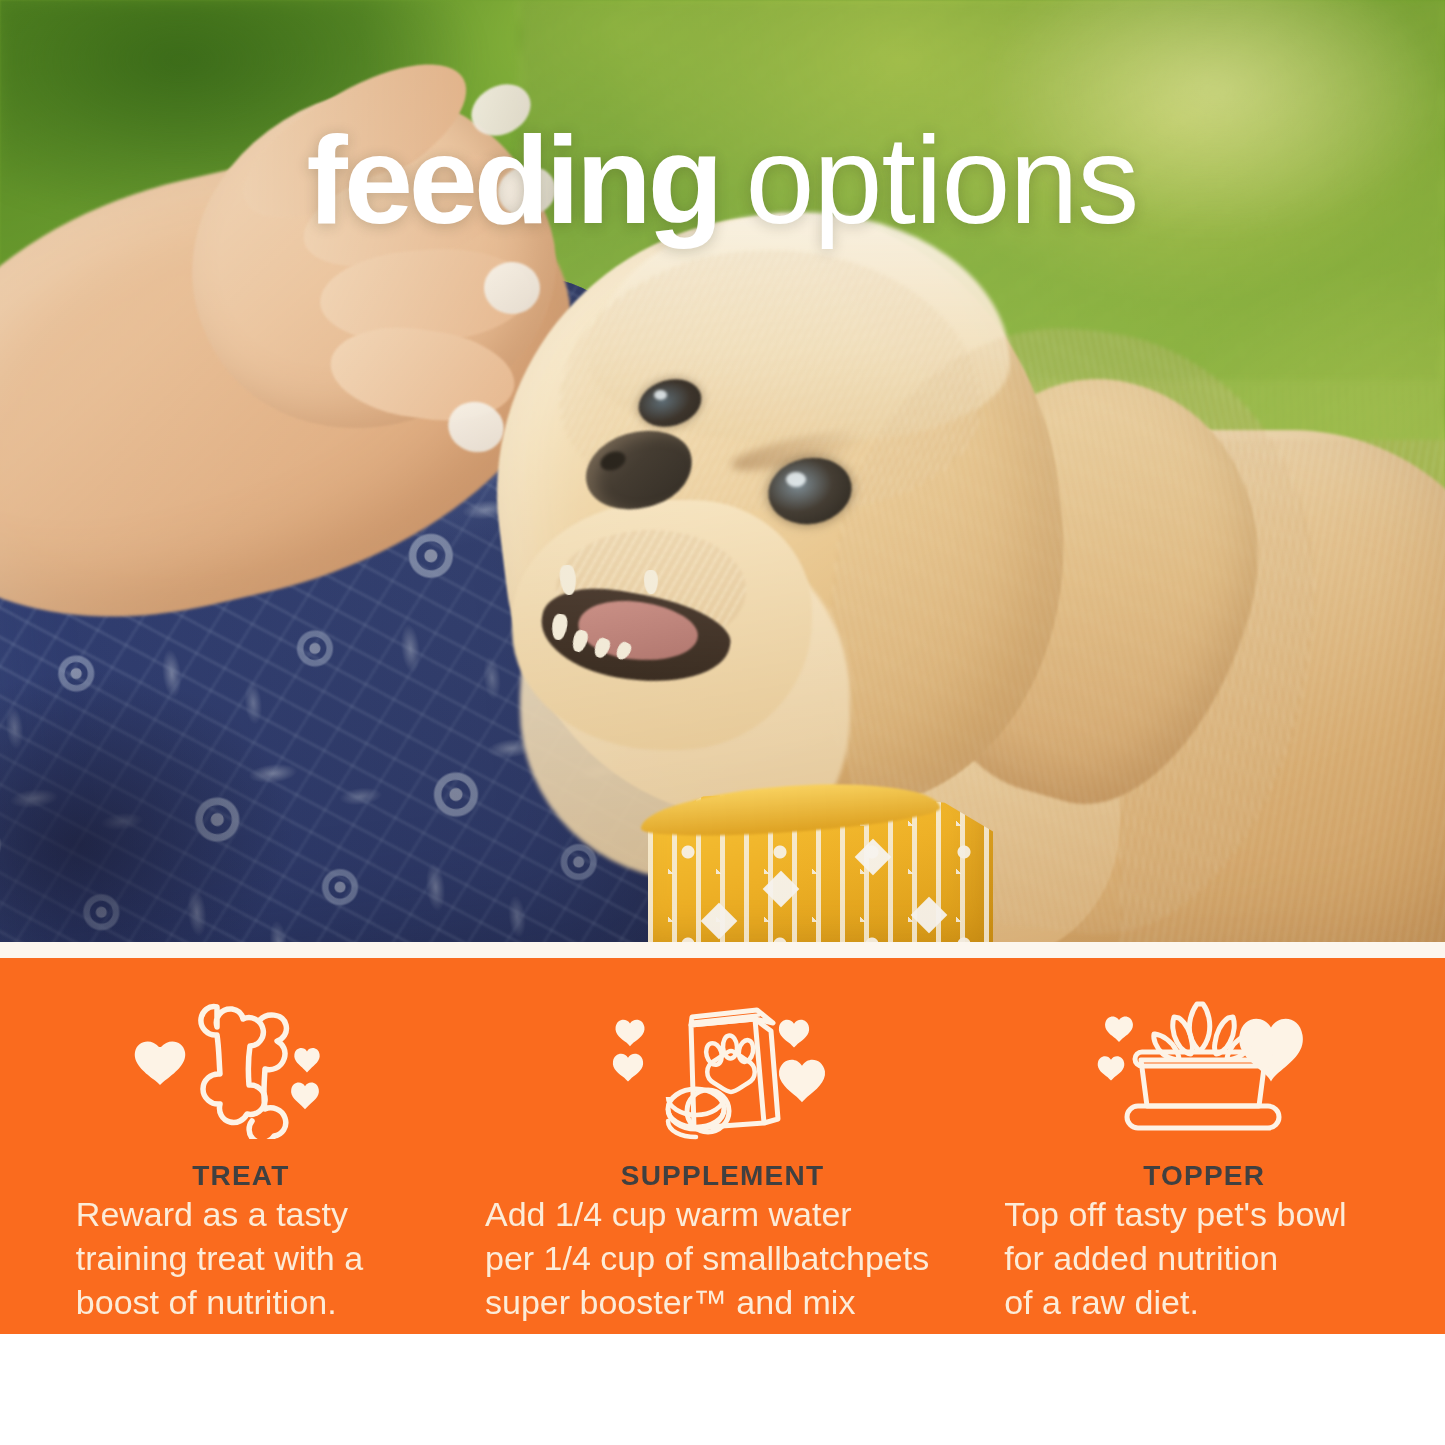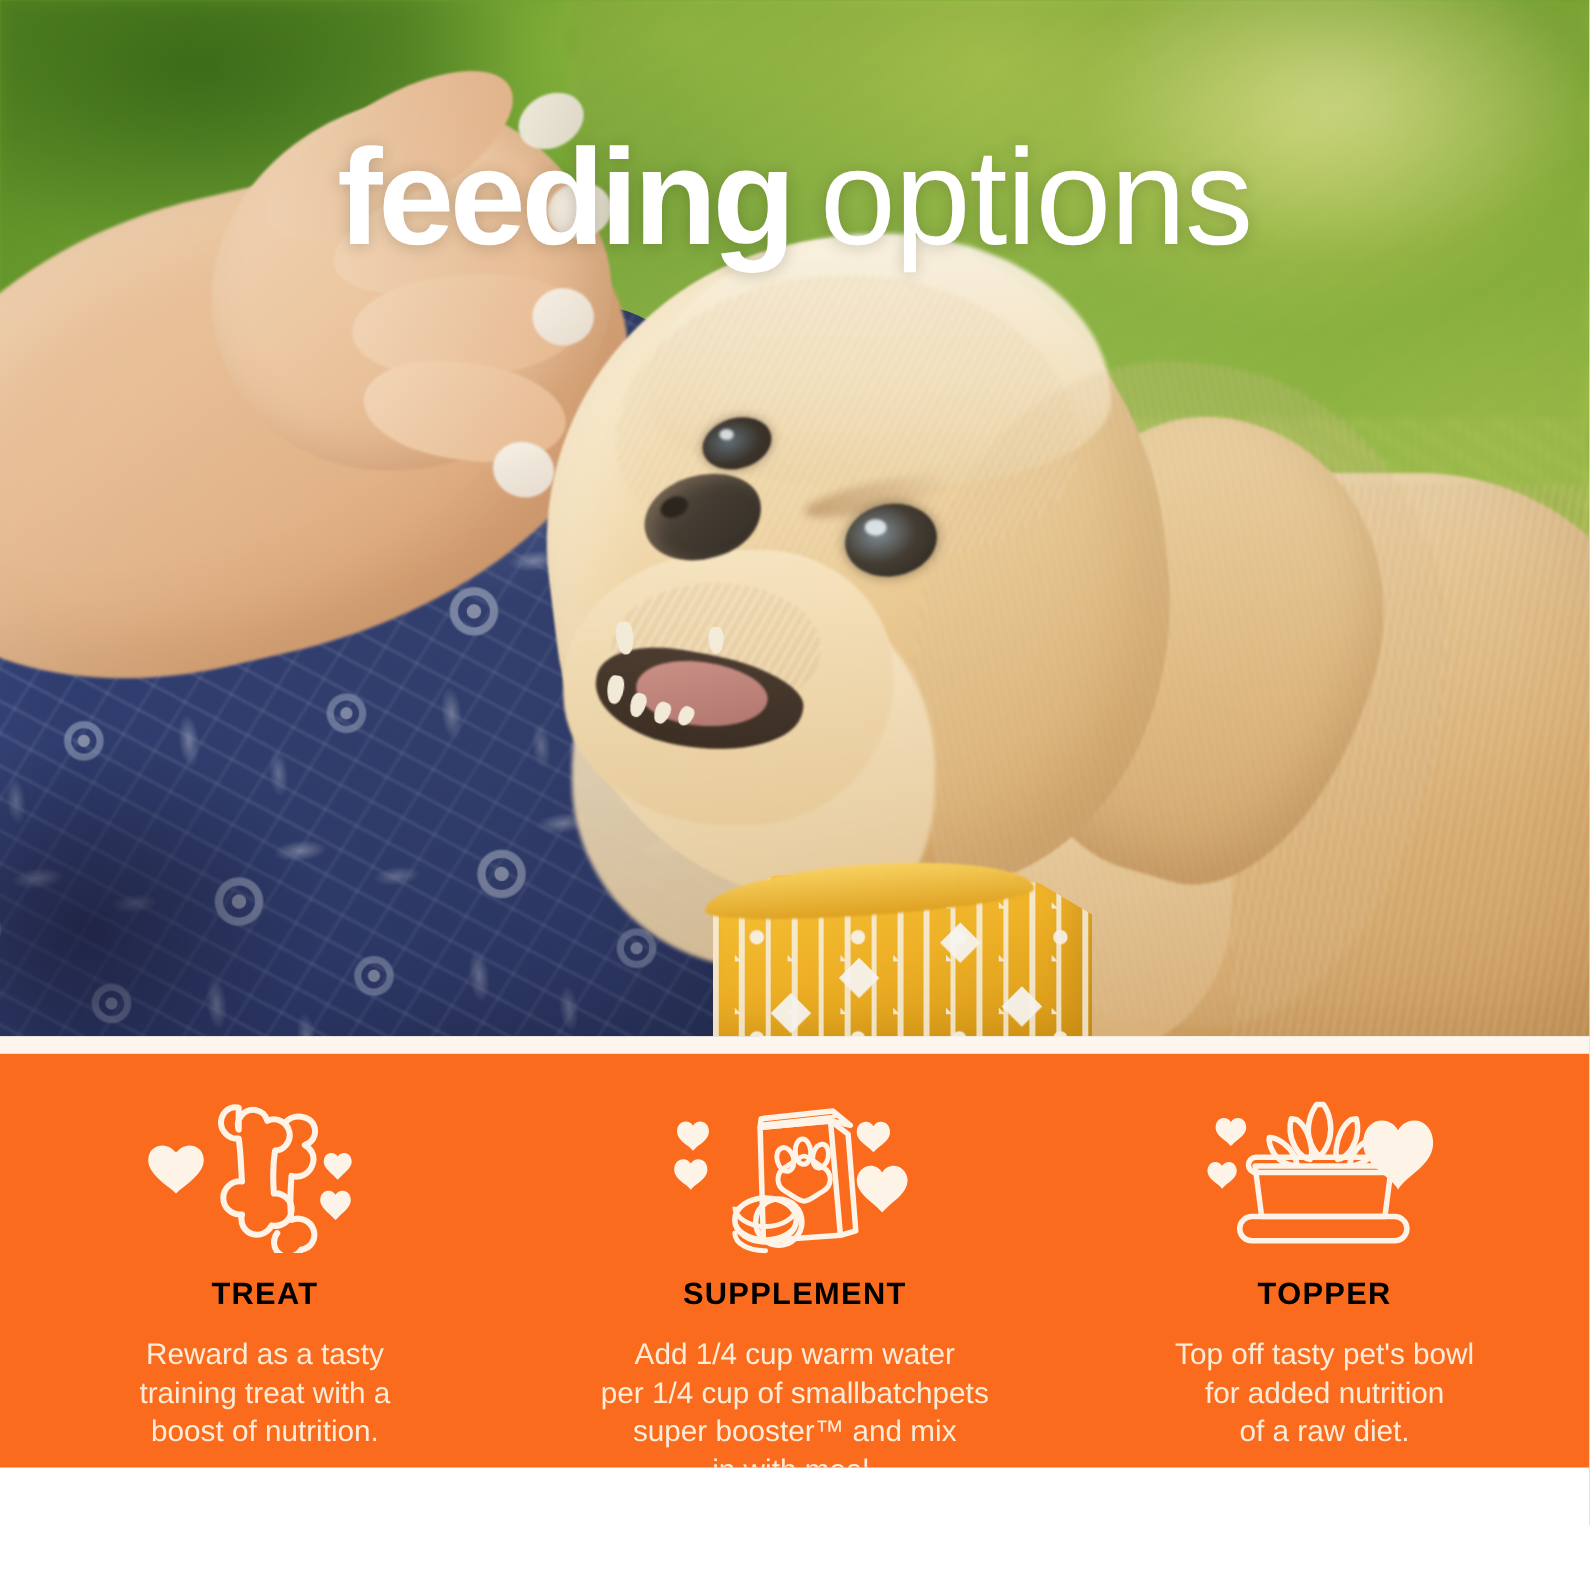--- a/index.html
+++ b/index.html
@@ -312,26 +312,26 @@
     background:#FA6B1E;
   }
   #cols{
     position:absolute; left:0; top:0; width:1445px; height:487px;
     display:flex; align-items:flex-start;
   }
   .col{ flex:1 1 0; display:flex; flex-direction:column; align-items:center; padding-top:36px; }
   .icon-wrap{ width:230px; height:150px; position:relative; display:flex; align-items:center; justify-content:center; }
   .icon-wrap svg{ display:block; }
   .col-title{
-    margin-top:16px; color:#000000; font-weight:700; font-size:28px;
+    margin-top:16px; color:#404040; font-weight:700; font-size:28px;
     letter-spacing:1.2px; text-align:center;
   }
   .col-body{
-    margin-top:22px; color:#FCECD8; font-weight:400; font-size:27px;
-    line-height:1.30; text-align:center; white-space:pre-line;
+    color:#FCECD8; font-weight:400; font-size:34px;
+    line-height:1.30; text-align:left; white-space:pre-line;
   }
   .c1 .col-body{ width:330px; }
   .c2 .col-body{ width:475px; }
   .c3 .col-body{ width:400px; }
 </style>
 </head>
 <body>
 
 <div id="page">
 

